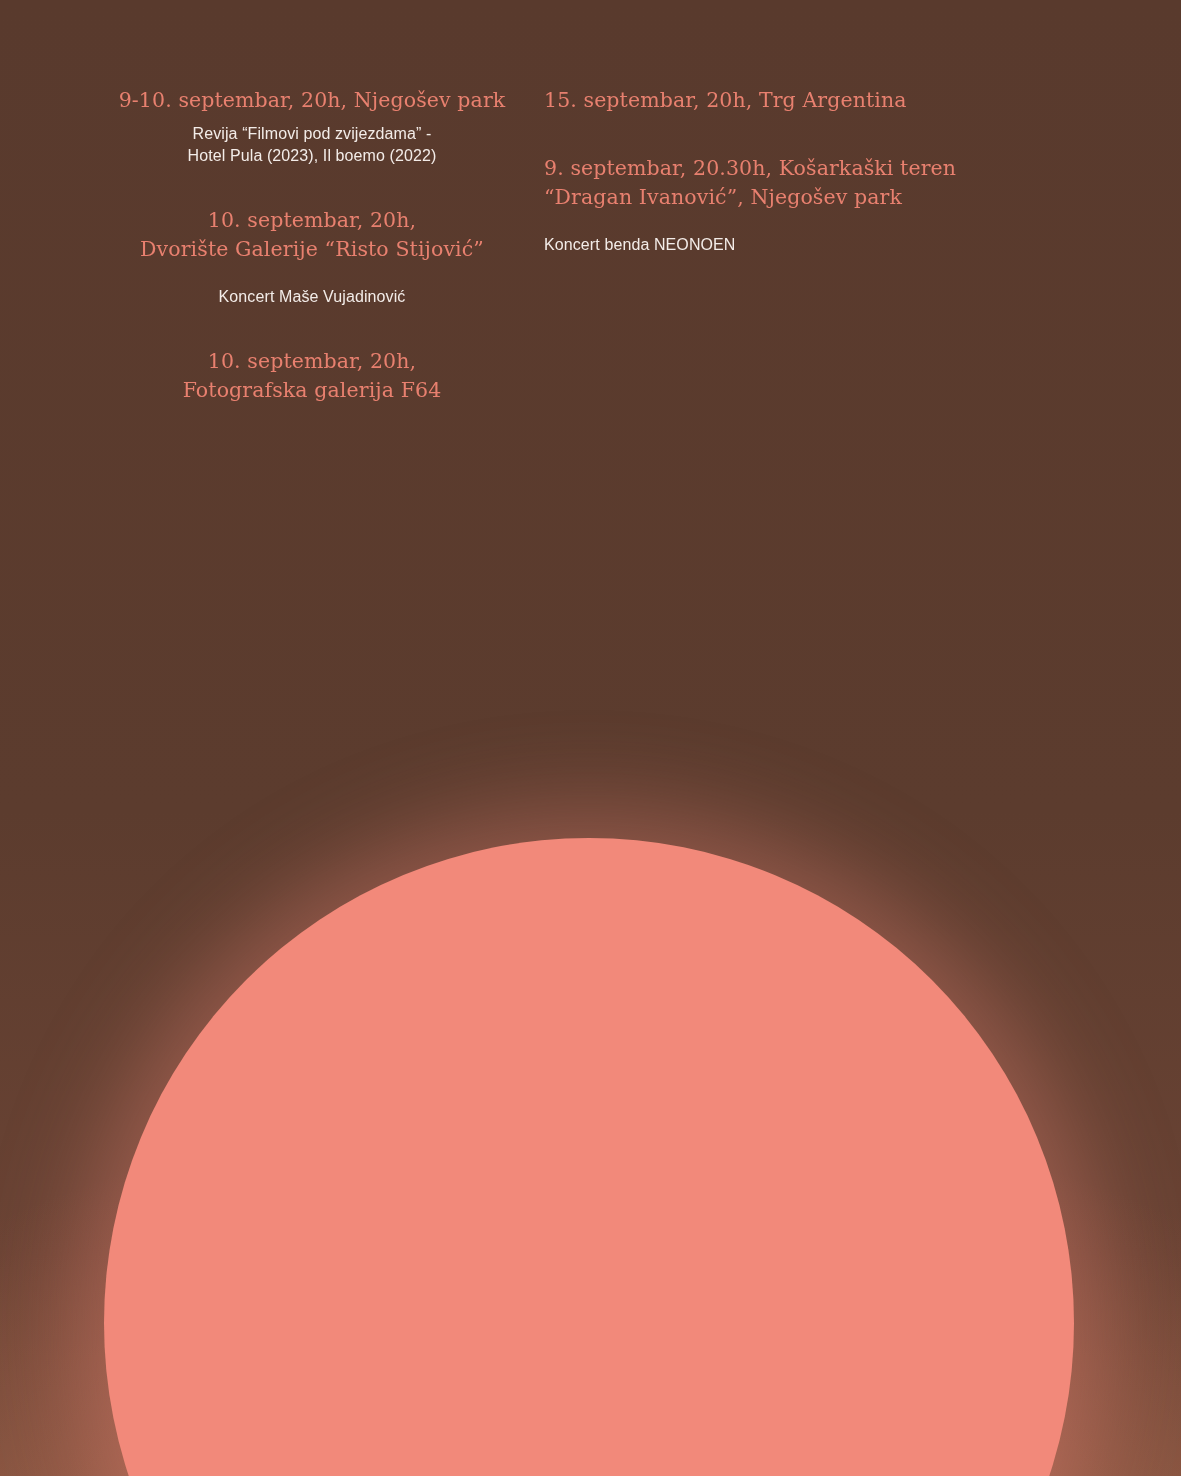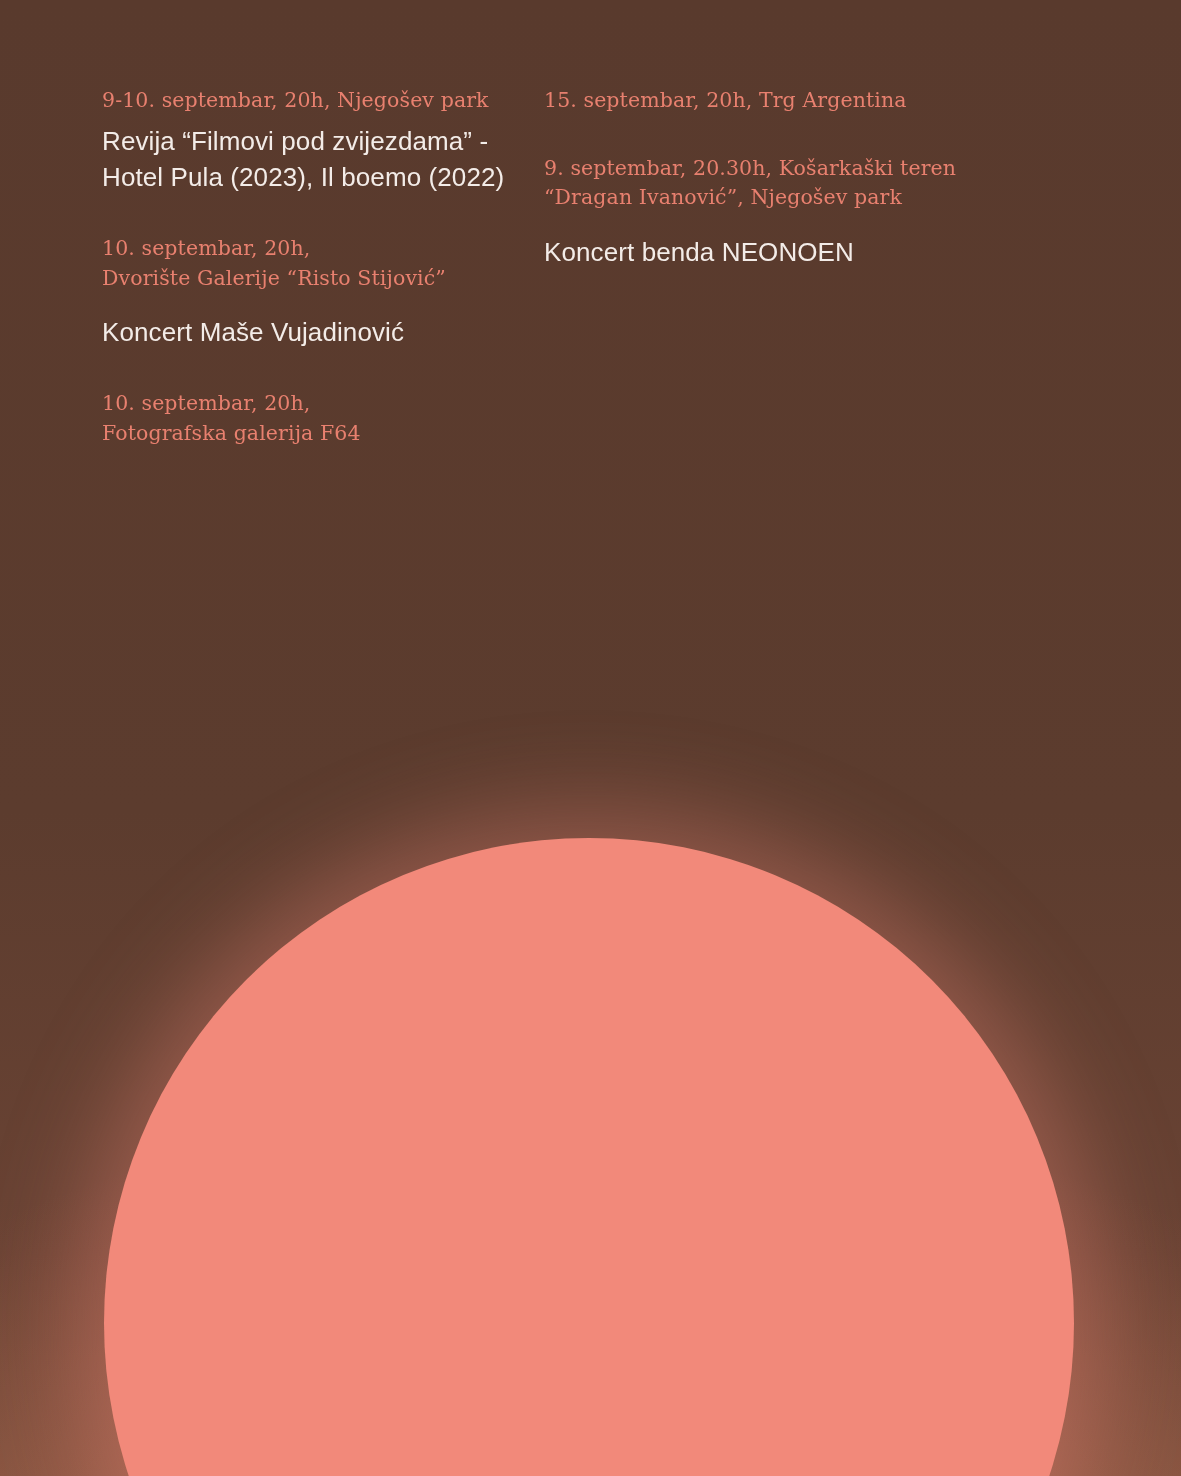--- a/index.html
+++ b/index.html
@@ -44,20 +44,21 @@
     padding-top: 86px;
     display: flex;
     box-sizing: border-box;
   }
   .column {
     box-sizing: border-box;
   }
   .col-left {
     width: 522px;
     padding-left: 102px;
+    text-align: center;
   }
   .col-right {
     width: 659px;
     padding-left: 22px;
   }
 
   .event {
     margin-bottom: 38px;
   }
   .event:last-child { margin-bottom: 0; }
@@ -68,21 +69,21 @@
     font-size: 20.5px;
     line-height: 1.44;
     letter-spacing: 0.1px;
     margin: 0 0 7px 0;
     font-weight: 400;
   }
   .event-head .line2 { display: block; }
 
   .event-body {
     color: #f3ece8;
-    font-size: 26px;
+    font-size: 16px;
     line-height: 1.42;
     margin: 0;
     font-weight: 400;
     letter-spacing: 0.1px;
   }
   .event-body .line2 { display: block; }
 
   .gap-sm .event-body { margin-top: 21px; }
 </style>
 </head>

